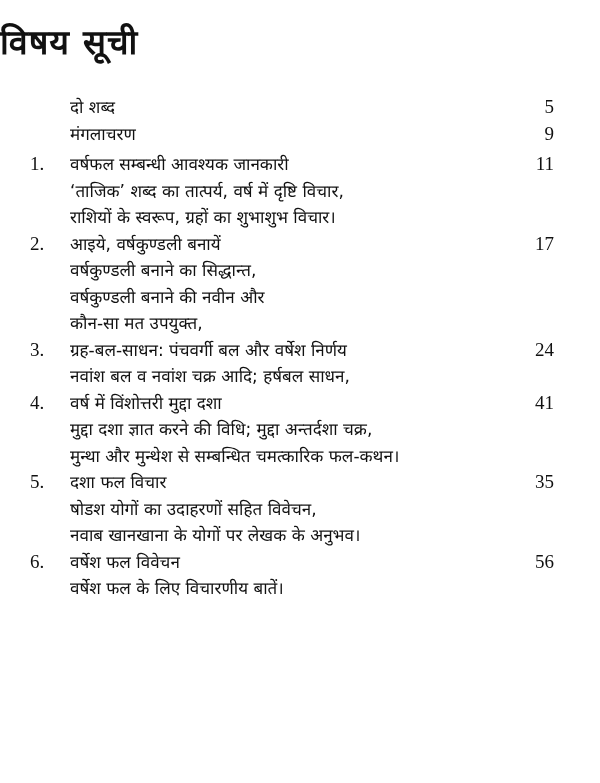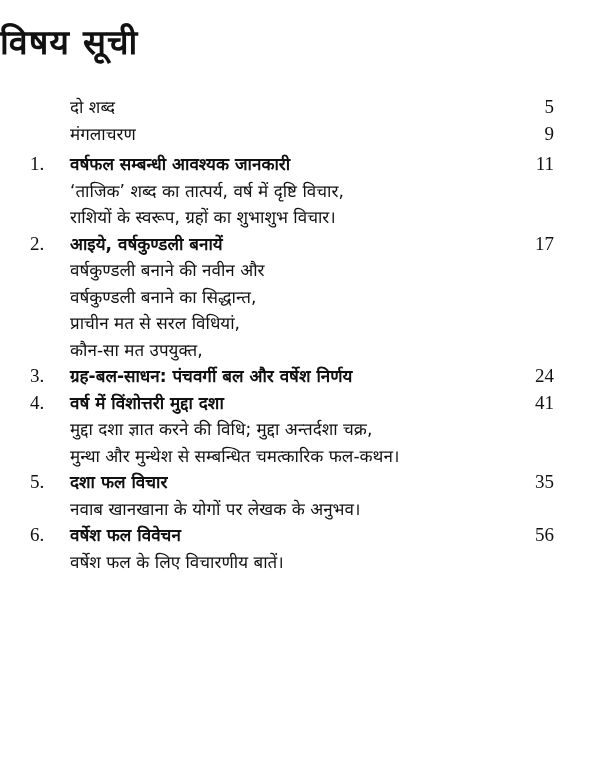--- a/index.html
+++ b/index.html
@@ -2,21 +2,21 @@
 <html><head>
   <meta charset="utf-8">
   <style>
     html, body { margin: 0; padding: 0; background: #ffffff; }
     body { width: 600px; height: 783px; position: relative; overflow: hidden; color: #111; font-family: "DejaVu Sans", sans-serif; }
     .title { position: absolute; top: 18px; left: 0; width: 600px; font-size: 34px; font-weight: bold; letter-spacing: 1px; }
     .toc { position: absolute; left: 0; top: 94px; width: 600px; }
     .row { position: relative; height: 26.5px; line-height: 26.5px; font-size: 17px; white-space: nowrap; }
     .num { position: absolute; left: 30px; font-family: "Liberation Serif", serif; font-size: 19px; }
     .text { position: absolute; left: 70px; }
-    .text.bold { font-weight: bold; }
+    .text.bold { font-weight: normal; }
     .page { position: absolute; right: 46px; font-family: "Liberation Serif", serif; font-size: 19px; }
   </style>
 </head>
 <body>
 
 <div class="title">विषय सूची</div>
 
 <div class="toc">
 
   <div class="row">
@@ -39,56 +39,59 @@
   <div class="row">
       <span class="text">राशियों के स्वरूप, ग्रहों का शुभाशुभ विचार।</span>
     </div>
 
   <div class="row">
     <span class="num">2.</span>
     <span class="text bold">आइये, वर्षकुण्डली बनायें</span>
     <span class="page">17</span>
   </div>
   <div class="row">
-      <span class="text">वर्षकुण्डली बनाने की नवीन और</span>
-    </div>
-  <div class="row">
       <span class="text">वर्षकुण्डली बनाने का सिद्धान्त,</span>
     </div>
   <div class="row">
-      <span class="text">प्राचीन मत से सरल विधियां,</span>
+      <span class="text">वर्षकुण्डली बनाने की नवीन और</span>
     </div>
   <div class="row">
       <span class="text">कौन-सा मत उपयुक्त,</span>
     </div>
 
   <div class="row">
     <span class="num">3.</span>
     <span class="text bold">ग्रह-बल-साधन: पंचवर्गी बल और वर्षेश निर्णय</span>
     <span class="page">24</span>
   </div>
+  <div class="row">
+      <span class="text">नवांश बल व नवांश चक्र आदि; हर्षबल साधन,</span>
+    </div>
 
   <div class="row">
     <span class="num">4.</span>
     <span class="text bold">वर्ष में विंशोत्तरी मुद्दा दशा</span>
     <span class="page">41</span>
   </div>
   <div class="row">
       <span class="text">मुद्दा दशा ज्ञात करने की विधि; मुद्दा अन्तर्दशा चक्र,</span>
     </div>
   <div class="row">
       <span class="text">मुन्था और मुन्थेश से सम्बन्धित चमत्कारिक फल-कथन।</span>
     </div>
 
   <div class="row">
     <span class="num">5.</span>
     <span class="text bold">दशा फल विचार</span>
     <span class="page">35</span>
   </div>
   <div class="row">
+      <span class="text">षोडश योगों का उदाहरणों सहित विवेचन,</span>
+    </div>
+  <div class="row">
       <span class="text">नवाब खानखाना के योगों पर लेखक के अनुभव।</span>
     </div>
 
   <div class="row">
     <span class="num">6.</span>
     <span class="text bold">वर्षेश फल विवेचन</span>
     <span class="page">56</span>
   </div>
   <div class="row">
       <span class="text">वर्षेश फल के लिए विचारणीय बातें।</span>

